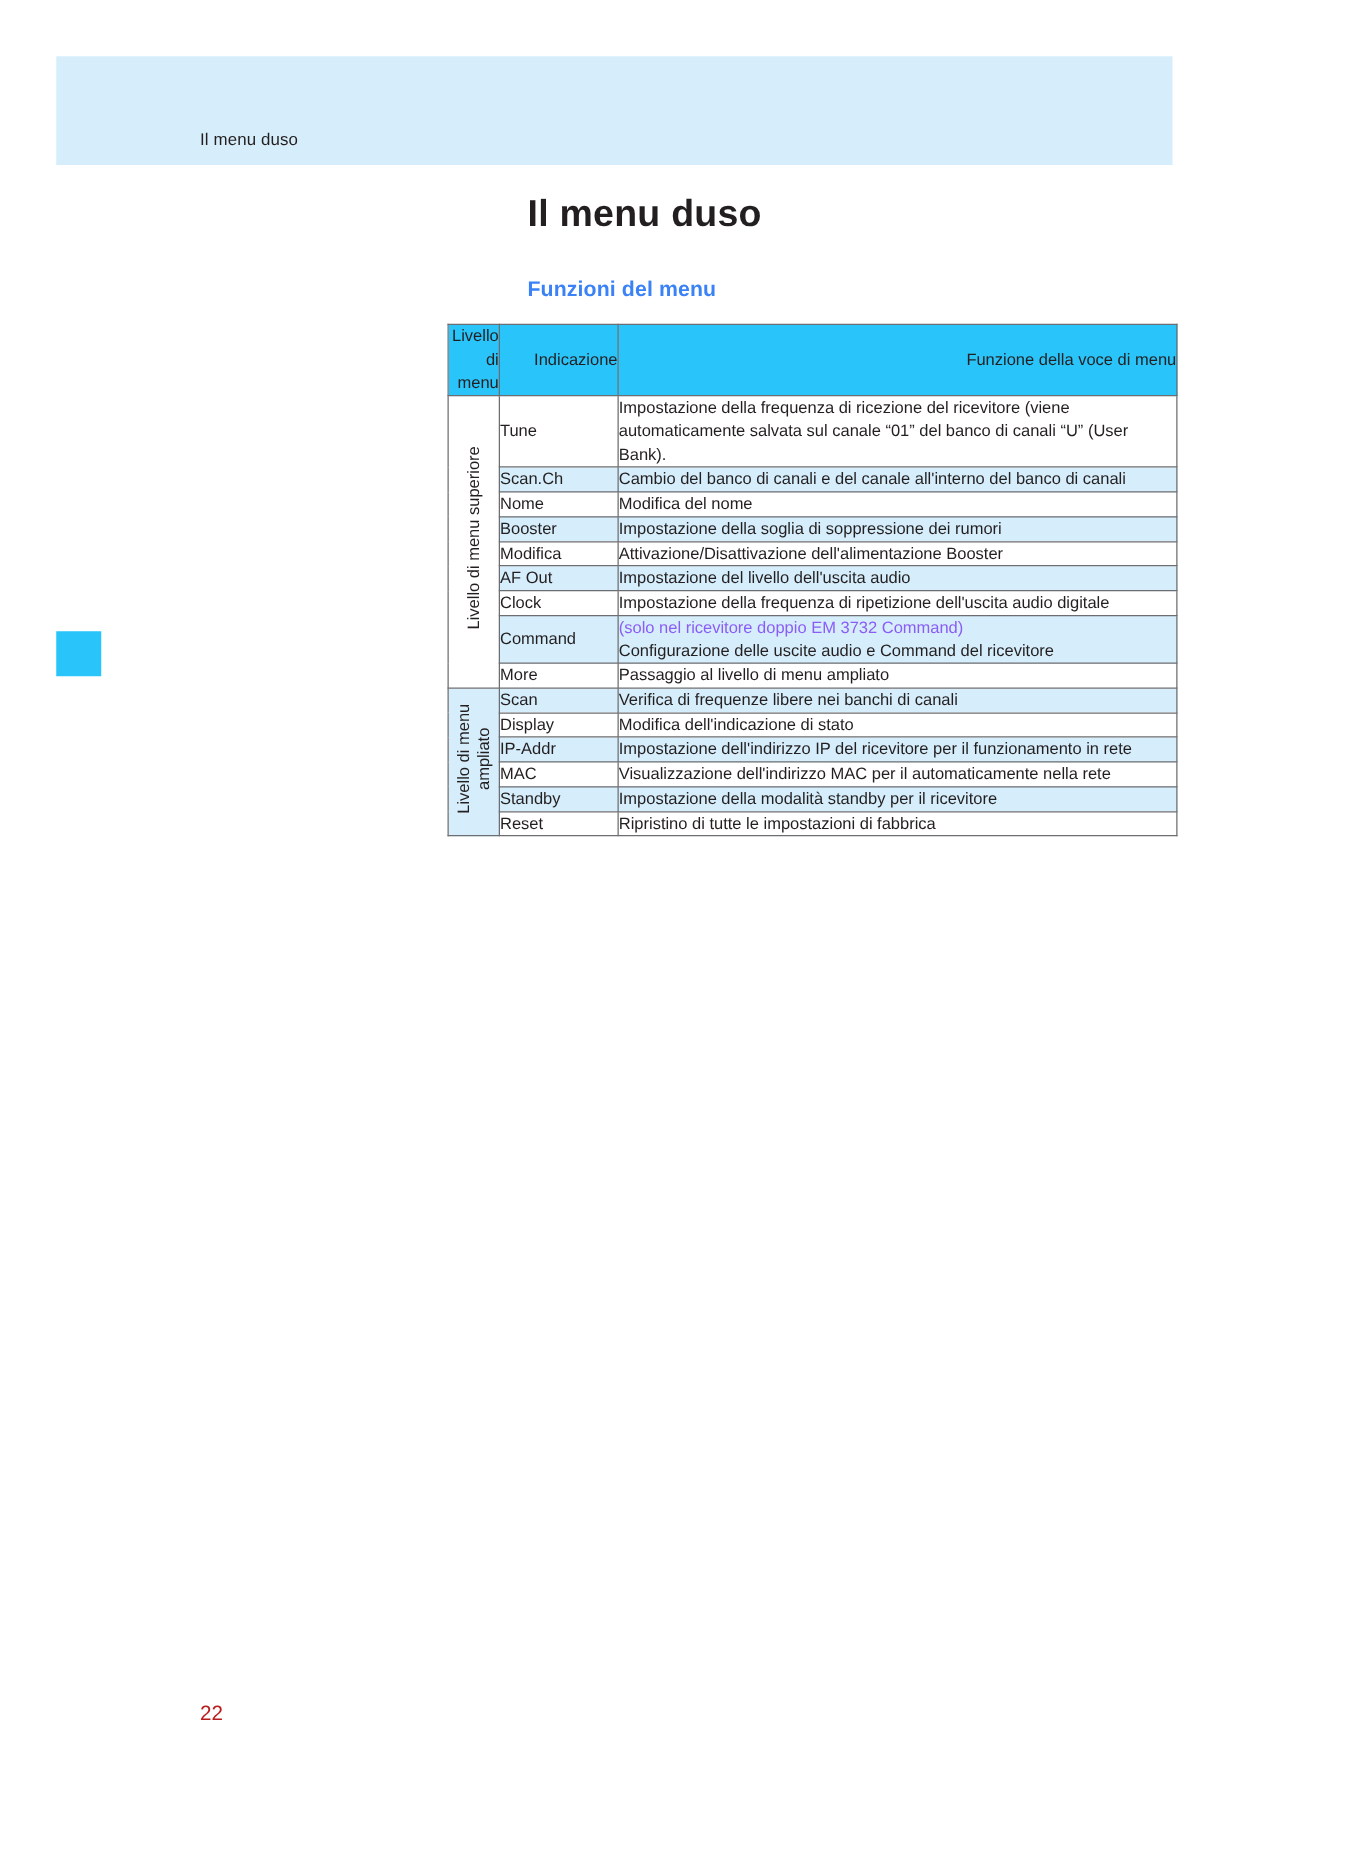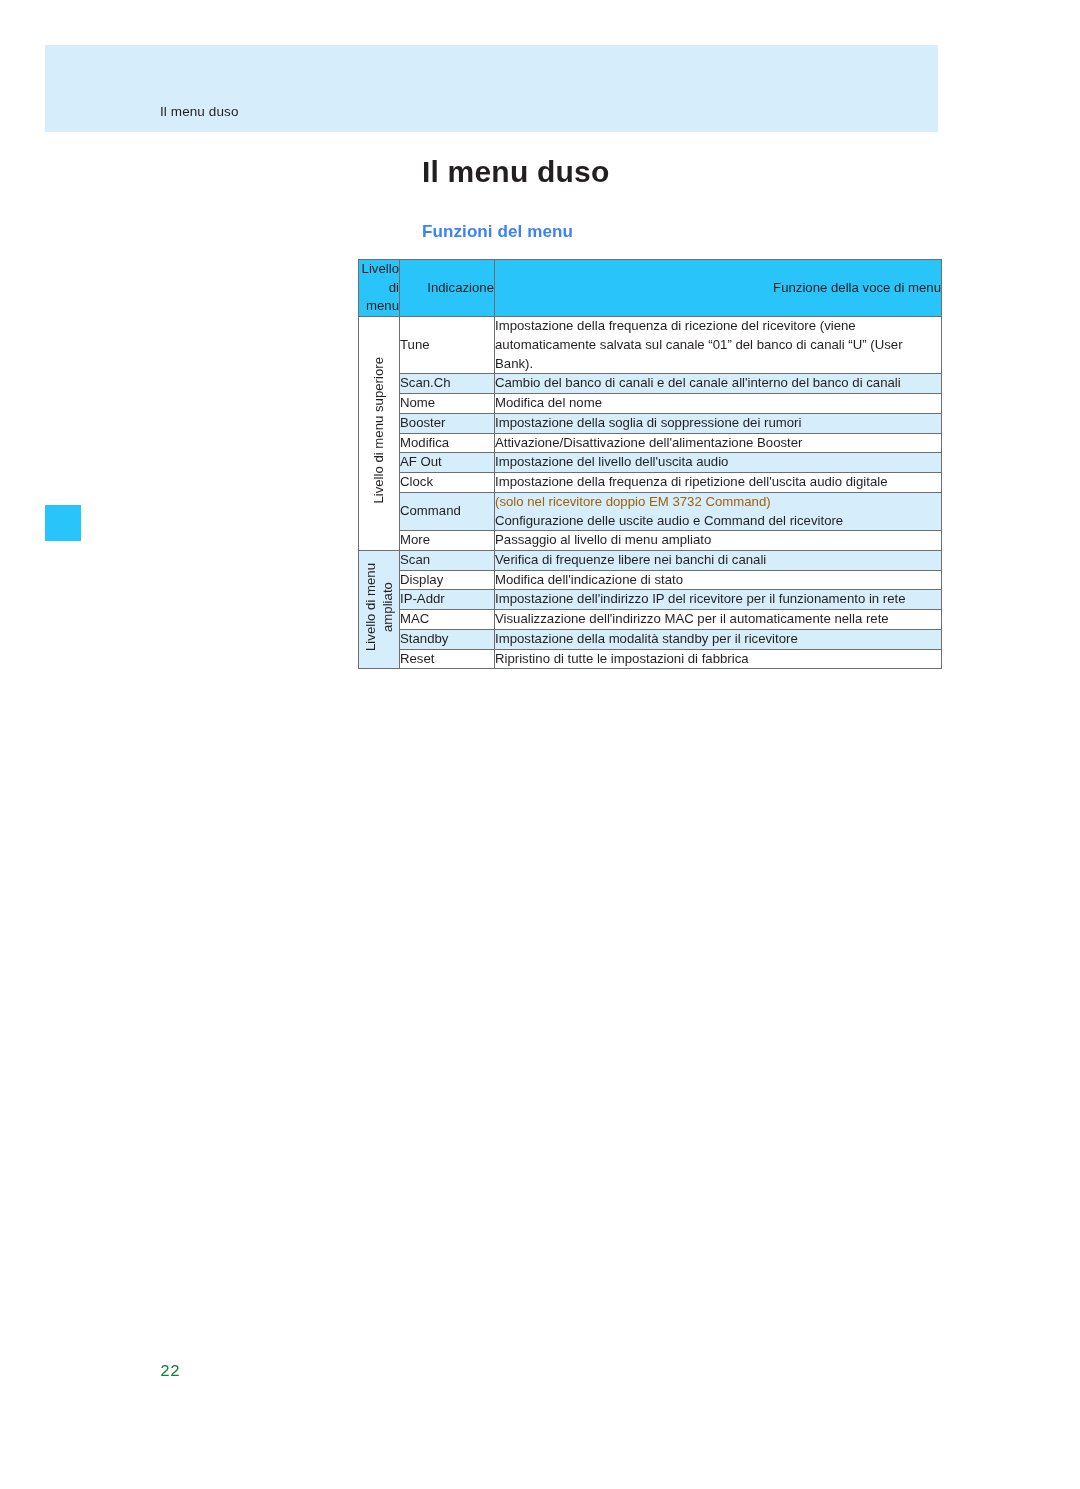--- a/index.html
+++ b/index.html
@@ -123,37 +123,36 @@
     font-size: 13.2px;
     white-space: nowrap;
   }
   
   .func-cell {
     padding: 3px 6px 3px 7px;
     font-size: 13.2px;
     margin-left: 36px;
   }
   .func-cell .note {
-    color: #a16207;
+    color: #8b5cf6;
     display: block;
   }
   .func-cell .body { display: block; }
 
   
   tr.shade .ind-cell, tr.shade .func-cell { background: #d6eefb; }
   tr.plain .ind-cell, tr.plain .func-cell { background: #ffffff; }
 
   
   .folio {
     position: absolute;
     left: 160px;
     top: 1362px;
     font-size: 16.5px;
-    color: #15803d;
-    font-family: Liberation Mono, monospace;
+    color: #b91c1c;
   }
 </style>
 </head>
 <body>
 
 <div class="page-header-band"></div>
 <div class="page-header-text">Il menu duso</div>
 
 <div class="thumb-index"></div>
 

